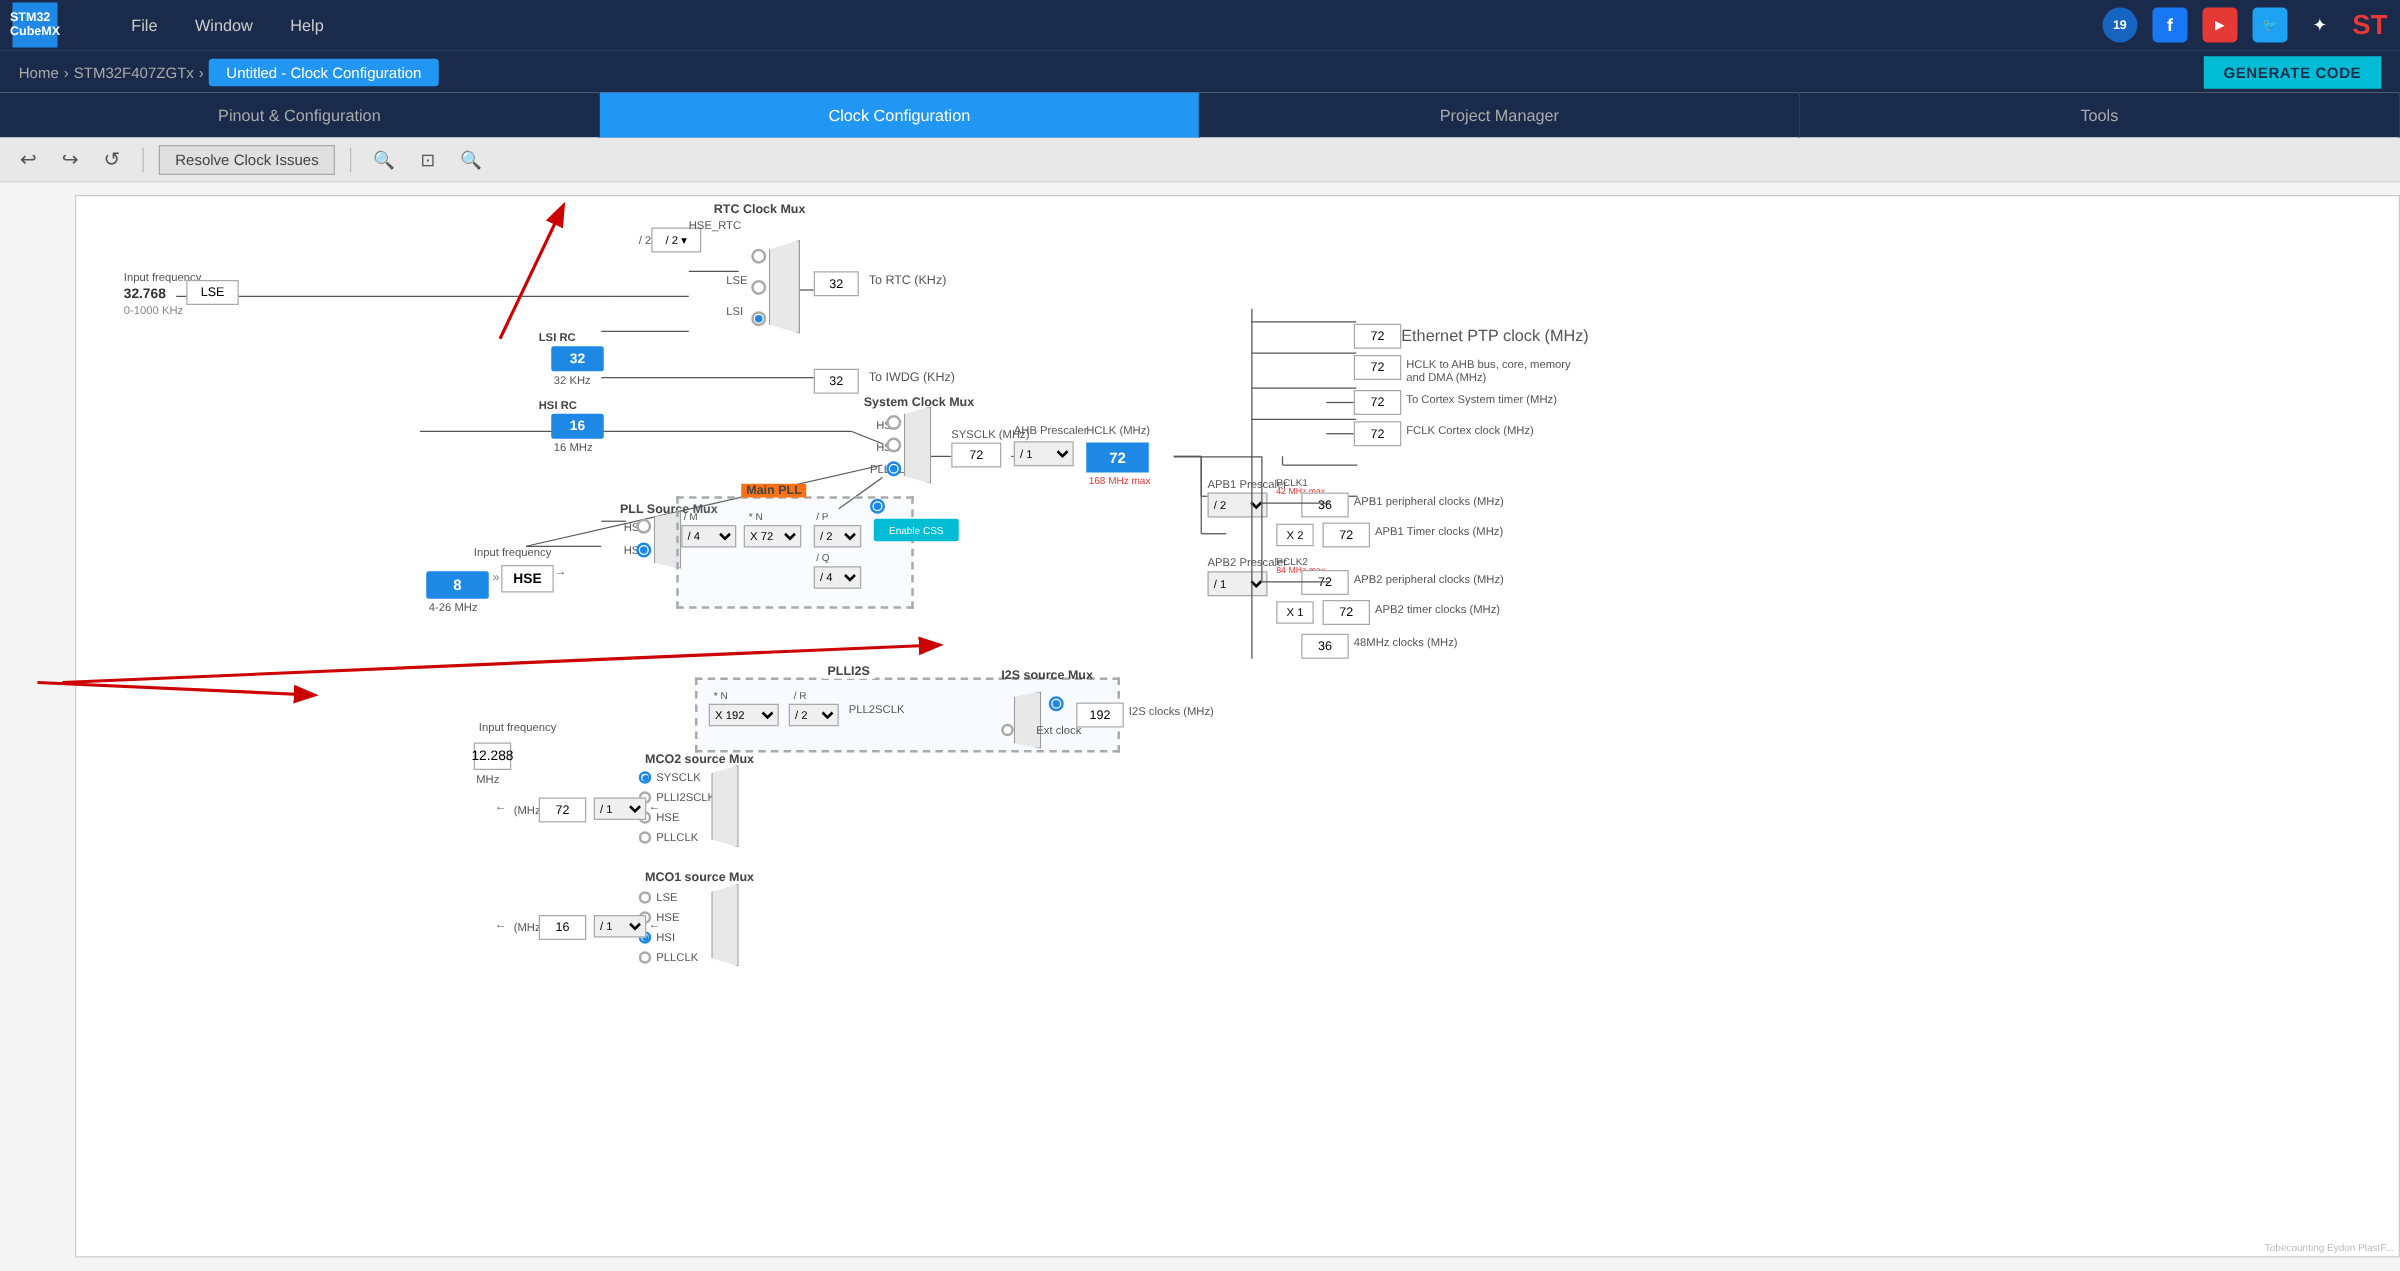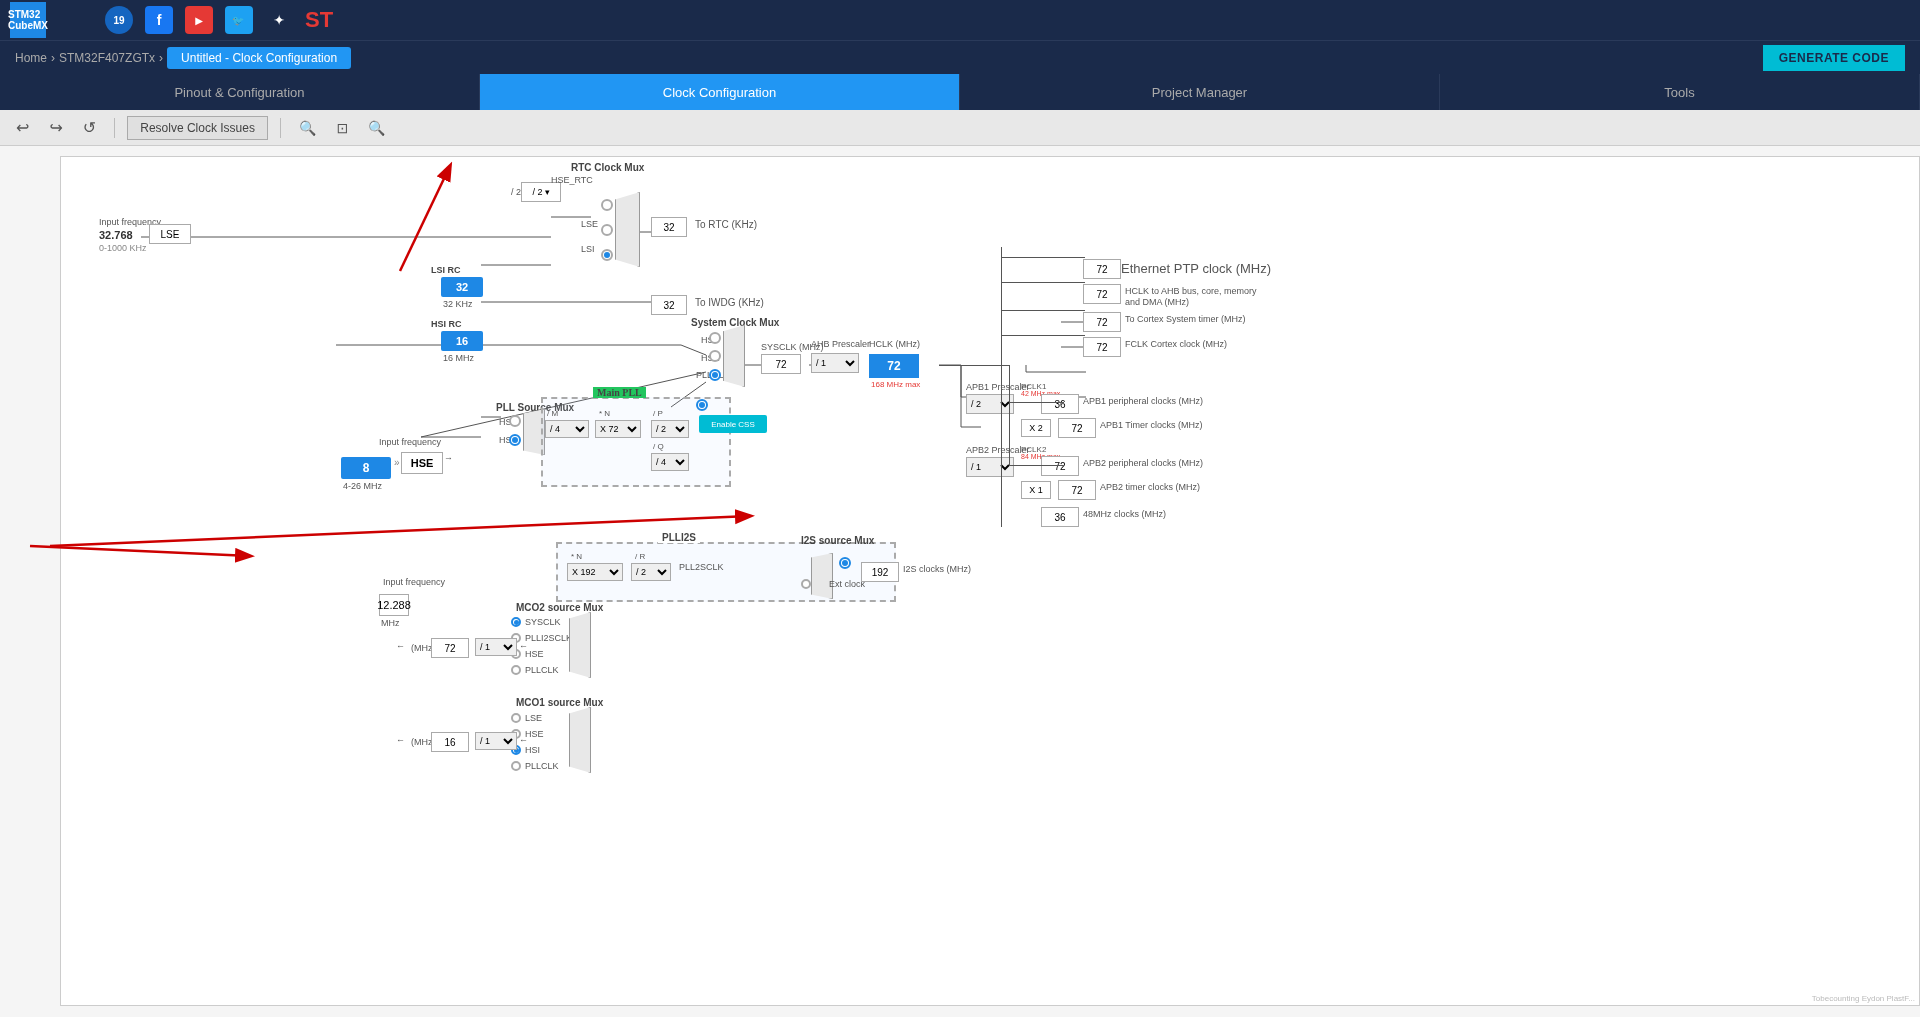--- a/index.html
+++ b/index.html
@@ -87,20 +87,25 @@
 <body>
 
 <div class="top-bar">
   <div class="logo-area">
     <div class="logo-box">
       <div class="logo-text">
         <div>STM32</div>
         <div>CubeMX</div>
       </div>
     </div>
+  </div>
+  <div class="menu-items">
+    <span class="menu-item">File</span>
+    <span class="menu-item">Window</span>
+    <span class="menu-item">Help</span>
   </div>
   <div class="top-right-icons">
     <div class="icon-circle" style="background:#1565c0; font-size:10px;">19</div>
     <div class="social-icon" style="background:#1877f2; border-radius:4px; font-weight:bold;">f</div>
     <div class="social-icon" style="background:#e53935; border-radius:4px; font-size:10px;">▶</div>
     <div class="social-icon" style="background:#1da1f2; border-radius:4px; font-size:10px;">🐦</div>
     <div class="social-icon" style="font-size:14px;">✦</div>
     <div class="st-logo" style="color:#e53935; font-size:22px; font-weight:900;">ST</div>
   </div>
 </div>
@@ -330,21 +335,21 @@
     <div style="position:absolute; top:245px; left:435px; font-size:10px; font-weight:bold; color:#444;">PLL Source Mux</div>
     <div style="position:absolute; top:260px; left:438px; font-size:9px; color:#555;">HSI</div>
     <div style="position:absolute; top:258px; left:448px; width:12px; height:12px; border-radius:50%; border:2px solid #aaa; background:white;"></div>
     <div style="position:absolute; top:278px; left:438px; font-size:9px; color:#555;">HSE</div>
     <div style="position:absolute; top:277px; left:448px; width:12px; height:12px; border-radius:50%; border:2px solid #1e88e5; background:white; display:flex; align-items:center; justify-content:center;">
       <div style="width:6px;height:6px;border-radius:50%;background:#1e88e5;"></div>
     </div>
     <div style="position:absolute; top:252px; left:462px; width:22px; height:46px; background:#e8e8e8; border:1px solid #999; clip-path:polygon(0 10%, 100% 0%, 100% 100%, 0 90%);"></div>
 
     <div style="position:absolute; top:240px; left:480px; width:190px; height:90px; border:2px dashed #aaa; background:rgba(200,220,255,0.1);">
-      <div style="position:absolute; top:-12px; left:50px; font-size:10px; font-weight:bold; color:#444; background:#22c55e; padding:0 4px;font-family:Liberation Serif, serif;">Main PLL</div>
+      <div style="position:absolute; top:-12px; left:50px; font-size:10px; font-weight:bold; color:#444; background:#f97316; padding:0 4px;">Main PLL</div>
     </div>
 
     <div style="position:absolute; top:252px; left:486px; font-size:8px; color:#555;">/ M</div>
     <select style="position:absolute; top:263px; left:484px; width:44px; height:18px; font-size:9px; border:1px solid #aaa;">
       <option>/ 4</option>
     </select>
 
     <div style="position:absolute; top:252px; left:538px; font-size:8px; color:#555;">* N</div>
     <select style="position:absolute; top:263px; left:534px; width:46px; height:18px; font-size:9px; border:1px solid #aaa;">
       <option>X 72</option>

